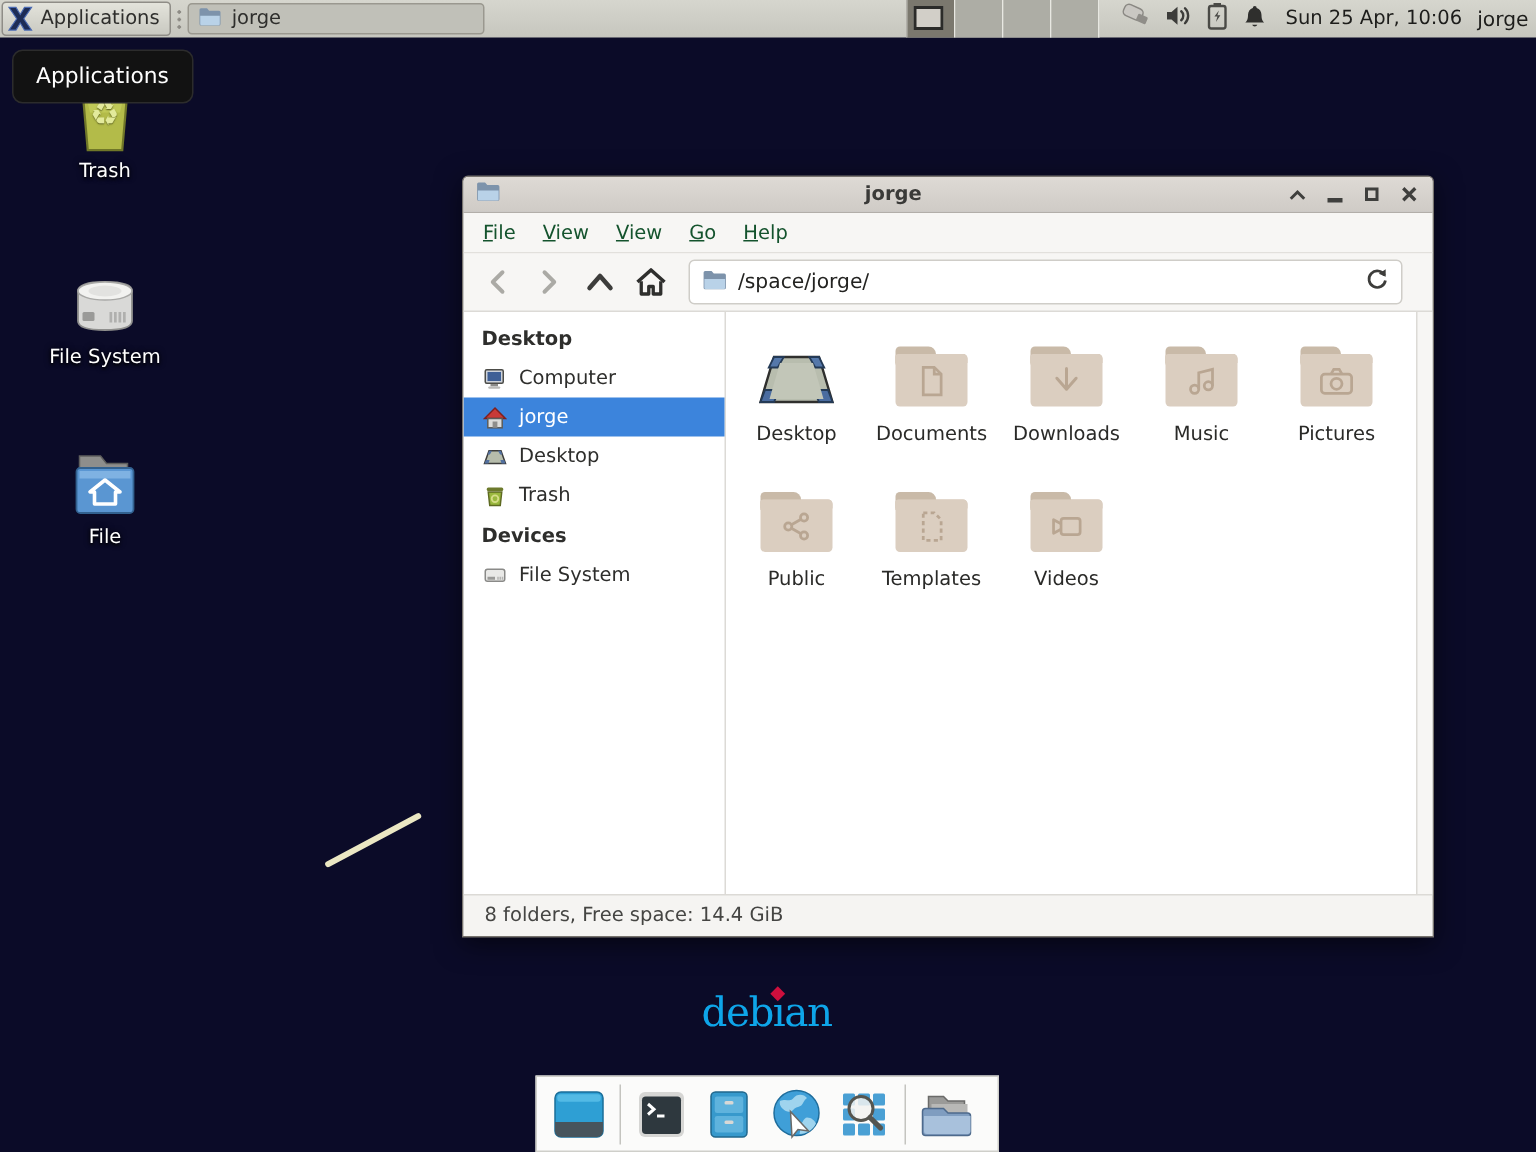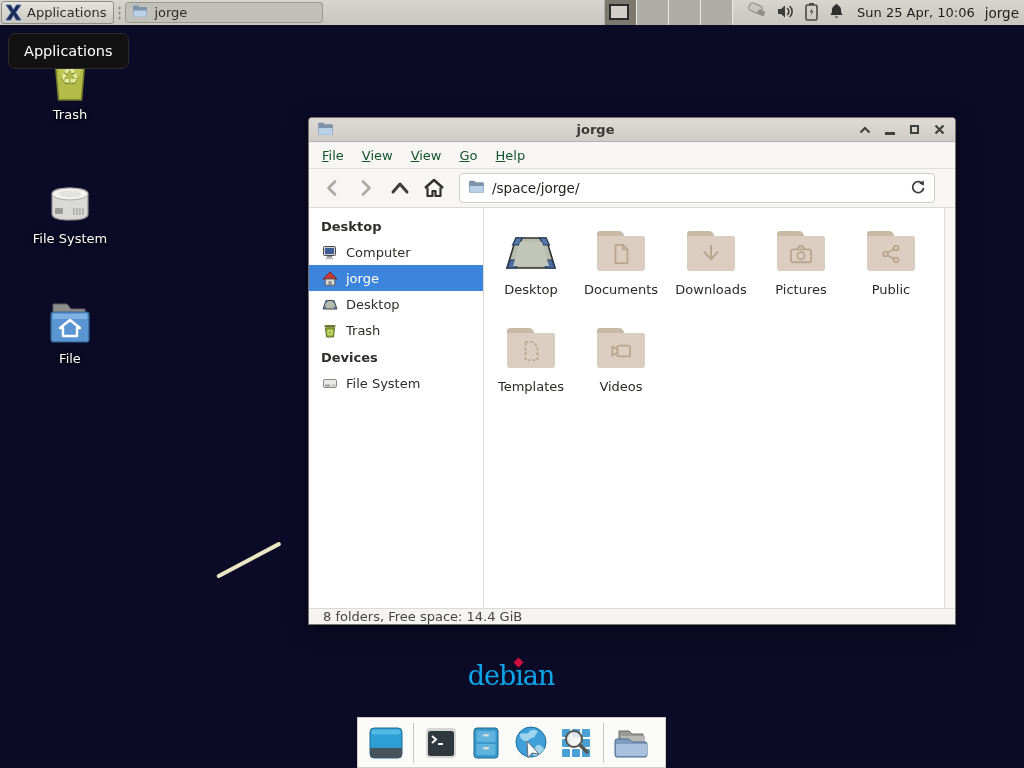--- a/index.html
+++ b/index.html
@@ -79,21 +79,21 @@
                    background:#f7f6f4; border-left:1px solid #dcdad6; }
   .fitem { width:90px; height:97px; display:flex; flex-direction:column; align-items:center; }
   .fitem .ficon { height:58px; display:flex; align-items:center; }
   .fitem .flabel { margin-top:2px; font-size:13px; color:#2a2a28; }
   .folder { position:relative; width:48px; height:40px; }
   .folder .tab { position:absolute; left:0; top:0; width:27px; height:12px; background:#c9baa8; border-radius:3px 5px 0 0; }
   .folder .bodyp { position:absolute; left:0; top:5px; right:0; bottom:0; background:#dbcec0;
                    border-radius:2px 3px 3px 3px; display:flex; align-items:center; justify-content:center; }
   .folder .band { position:absolute; left:0; top:5px; right:0; height:6px; background:#d2c3b2; border-radius:2px 3px 0 0; }
 
-  .statusbar { height:16px; background:#f5f4f2; border-top:1px solid #dcdad6;
+  .statusbar { height:28px; background:#f5f4f2; border-top:1px solid #dcdad6;
                display:flex; align-items:center; padding-left:14px; font-size:13px; color:#454543; }
 
   
   .debian { position:absolute; left:380px; top:660px; width:262px; text-align:center;
             font-family:"DejaVu Serif","Liberation Serif",serif; font-size:27px; color:#0ea5e9; letter-spacing:-1px; }
   .logo-i { position:relative; display:inline-block; }
   .logo-dot { position:absolute; left:50%; top:-1px; width:7px; height:7px; margin-left:-4px;
               background:#ce0f3d; transform:rotate(45deg); }
 
   
@@ -389,20 +389,36 @@
             <div class="bodyp">
                   <svg width="22" height="22" viewBox="0 0 24 24">
               <path d="M12 3v13M5 10l7 8 7-8" fill="none" stroke="#b9a692" stroke-width="2.2" stroke-linecap="round" stroke-linejoin="round"></path>
             </svg>
                 </div>
           </div>
             </div>
           <div class="flabel">Downloads</div>
         </div>
 
+        <div class="fitem">
+          <div class="ficon">
+              <div class="folder">
+            <span class="tab"></span>
+                <span class="band"></span>
+            <div class="bodyp">
+                  <svg width="22" height="22" viewBox="0 0 24 24">
+              <circle cx="7" cy="18" r="3" fill="none" stroke="#b9a692" stroke-width="2"></circle>
+              <circle cx="17" cy="15.5" r="3" fill="none" stroke="#b9a692" stroke-width="2"></circle>
+              <path d="M10 18V6l10-2.5V15.5" fill="none" stroke="#b9a692" stroke-width="2"></path>
+            </svg>
+                </div>
+          </div>
+            </div>
+          <div class="flabel">Music</div>
+        </div>
 
         <div class="fitem">
           <div class="ficon">
               <div class="folder">
             <span class="tab"></span>
                 <span class="band"></span>
             <div class="bodyp">
                   <svg width="24" height="22" viewBox="0 0 26 24">
               <rect x="2" y="7" width="22" height="14" rx="2.5" fill="none" stroke="#b9a692" stroke-width="2"></rect>
               <path d="M9 7l2-3.5h4L17 7" fill="none" stroke="#b9a692" stroke-width="2"></path>

